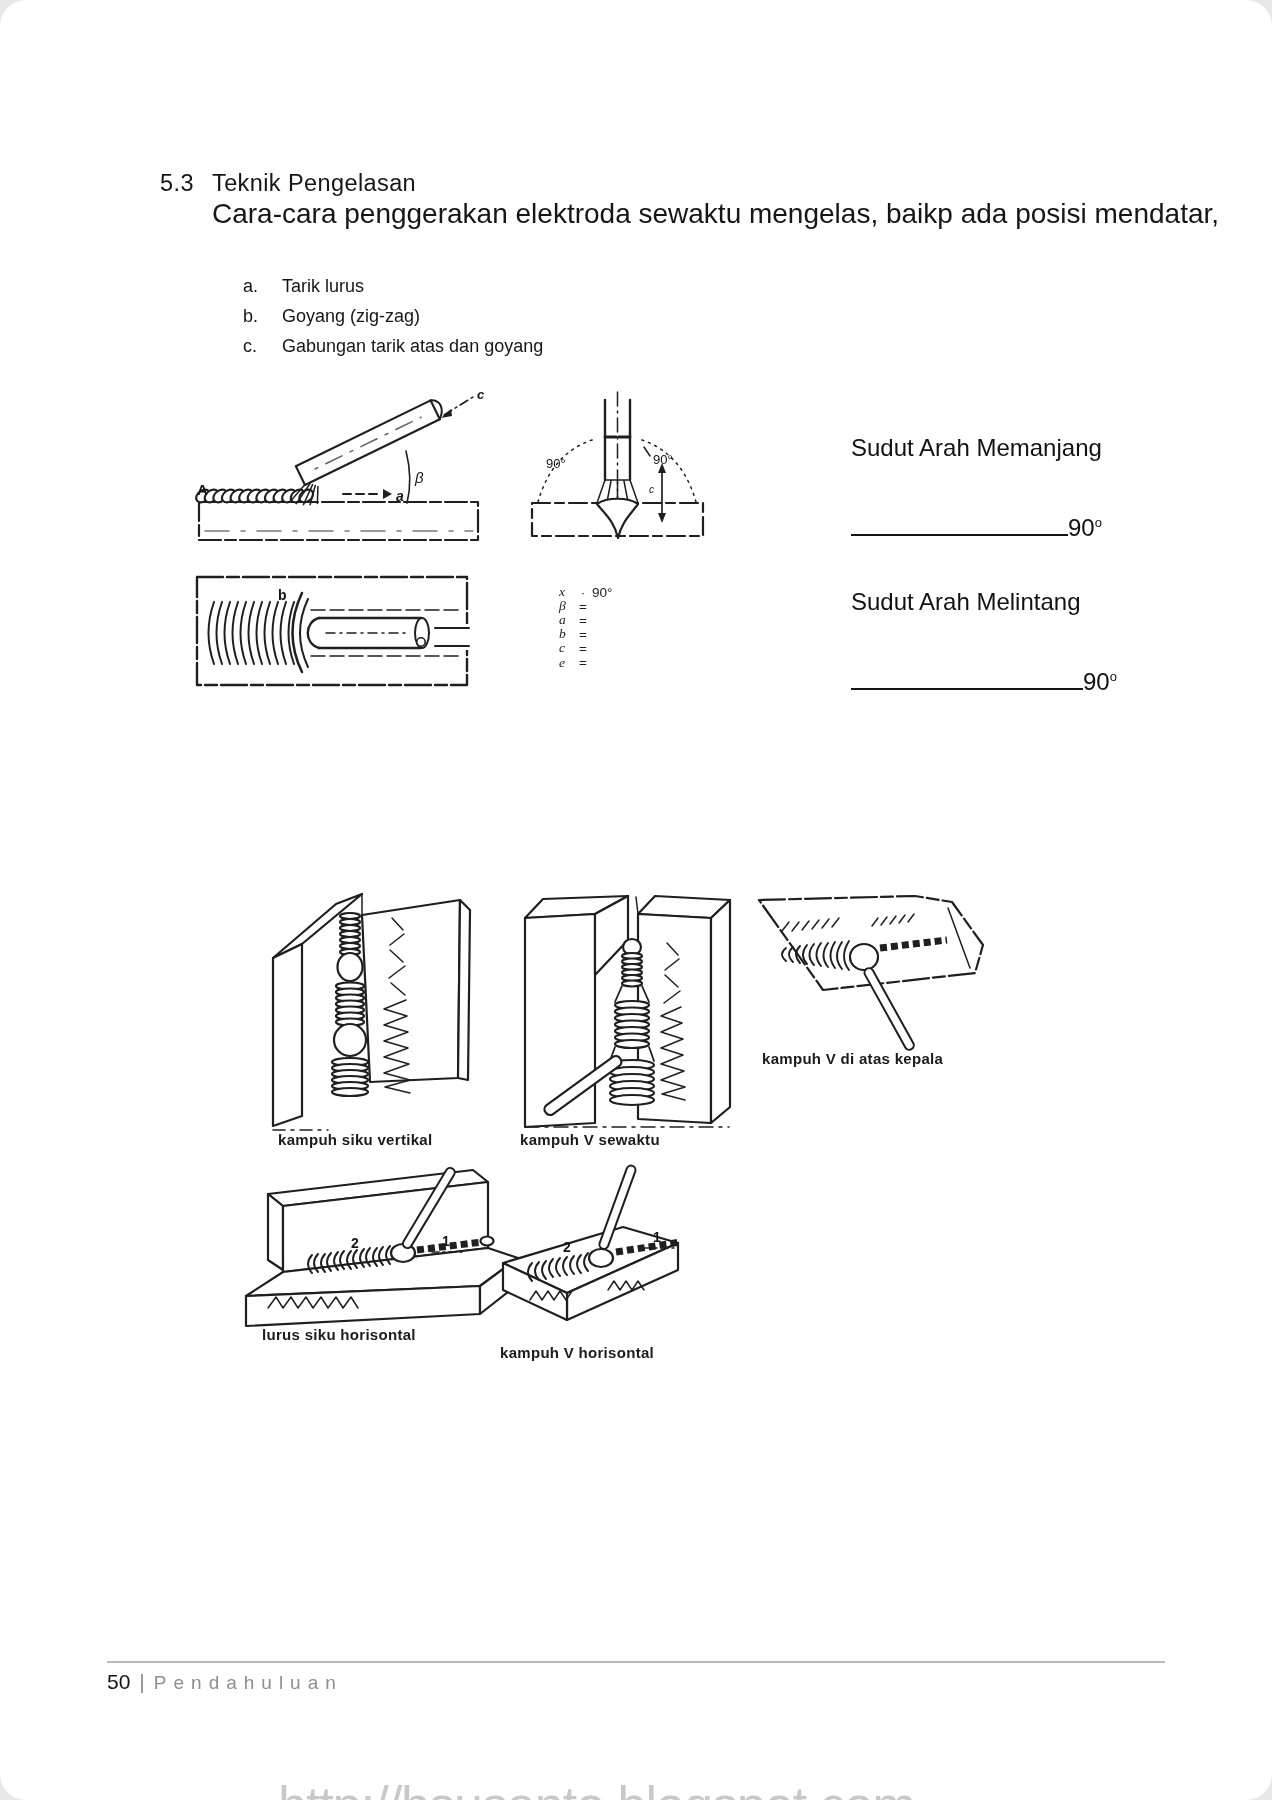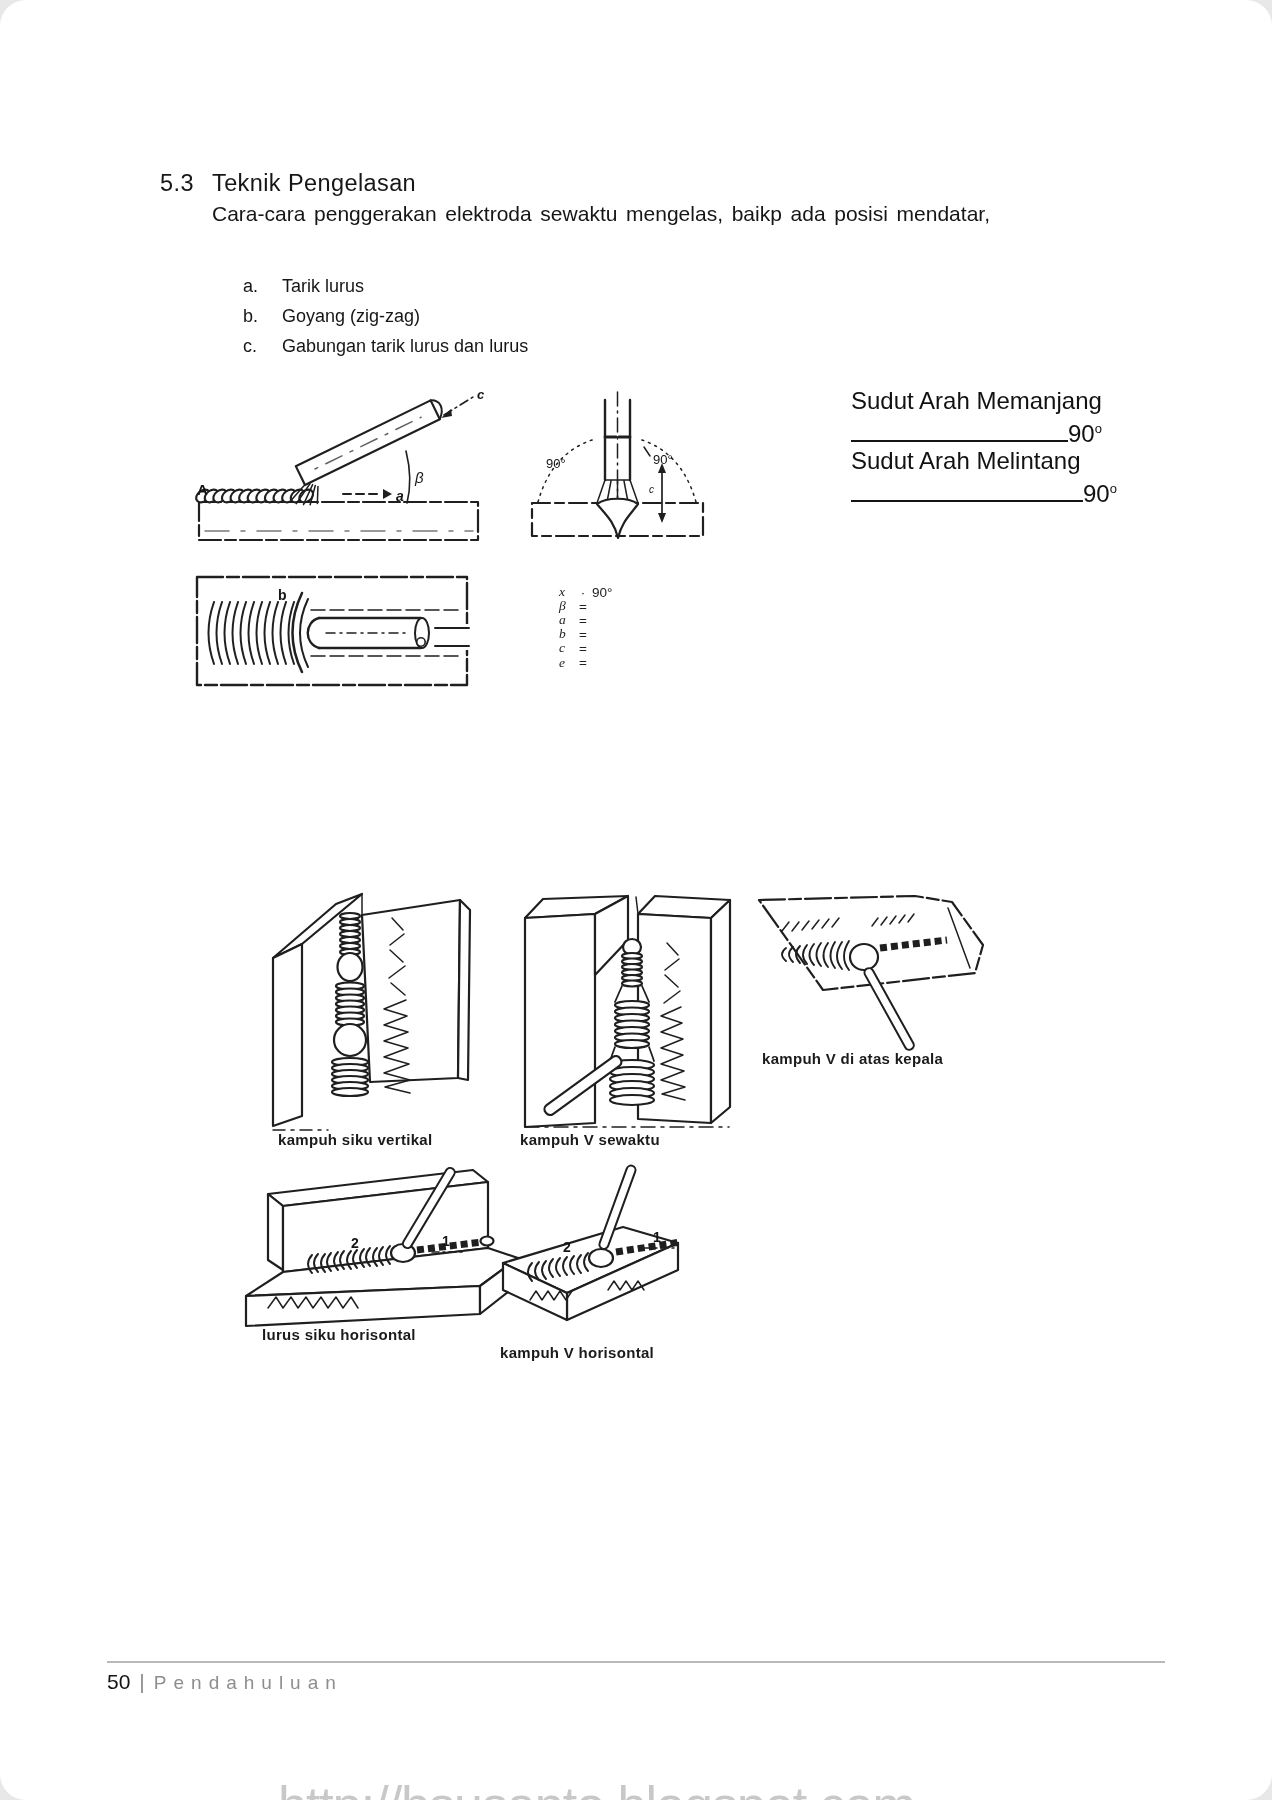--- a/index.html
+++ b/index.html
@@ -4,27 +4,27 @@
 <style>
   html,body{margin:0;padding:0;background:#e8e8e8;}
   .page{
     position:relative;width:1272px;height:1800px;background:#ffffff;
     font-family:"Liberation Sans","DejaVu Sans",sans-serif;color:#161616;
     overflow:hidden;margin:0 auto;border-radius:26px;
   }
   .abs{position:absolute;}
   .heading{top:170px;left:160px;font-size:23.5px;letter-spacing:.4px;white-space:nowrap;}
   .heading .num{display:inline-block;width:52px;}
-  .para1{top:201px;left:212px;width:778px;font-size:21px;line-height:26px;
+  .para1{top:201px;left:212px;width:778px;font-size:28px;line-height:26px;
          text-align:justify;text-align-last:justify;white-space:nowrap;}
   .para2{top:227px;left:212px;width:778px;font-size:21.5px;}
   .li{font-size:18px;left:243px;white-space:nowrap;}
   .li .mk{display:inline-block;width:39px;}
   .angles{top:386px;left:851px;width:270px;font-size:24px;line-height:30px;color:#121212;}
-  .angles .row{height:30px;white-space:nowrap;}
+  .angles .row{height:30px;white-space:nowrap;margin-top:47px;}
   .uline{display:inline-block;height:24px;border-bottom:2.6px solid #141414;vertical-align:baseline;}
   sup.deg{font-size:13px;vertical-align:super;line-height:0;}
   .cap{font-size:15px;font-weight:bold;letter-spacing:.3px;text-align:left;color:#1b1b1b;white-space:nowrap;}
   .legend{top:585px;left:559px;font-size:13.5px;color:#222;}
   .legend .lg-row{height:14.1px;display:flex;align-items:center;}
   .legend .sym{display:inline-block;width:15px;font-style:italic;font-family:"Liberation Serif",serif;}
   .legend .eq{display:inline-block;width:18px;text-align:center;}
   .footer-line{top:1661px;left:107px;width:1058px;border-top:2px solid #b9b9b9;}
   .footer{top:1670px;left:107px;font-size:21px;white-space:nowrap;text-align:center;}
   .footer .pg{color:#141414;}
@@ -49,21 +49,21 @@
 
   <div class="abs para1">Cara-cara penggerakan elektroda sewaktu mengelas, baikp ada posisi mendatar,</div>
 
   <div class="abs li" style="top:276px">
     <span class="mk">a.</span><span>Tarik lurus</span>
   </div>
   <div class="abs li" style="top:306px">
     <span class="mk">b.</span><span>Goyang (zig-zag)</span>
   </div>
   <div class="abs li" style="top:336px">
-    <span class="mk">c.</span><span>Gabungan tarik lurus dan lurus</span>
+    <span class="mk">c.</span><span>Gabungan tarik atas dan goyang</span>
   </div>
 
   <div class="abs angles">
     <div class="row">Sudut Arah Memanjang</div>
     <div class="row"><span class="uline" style="width:217px"></span><span>90</span><sup class="deg">o</sup></div>
     <div class="row">Sudut Arah Melintang</div>
     <div class="row"><span class="uline" style="width:232px"></span><span>90</span><sup class="deg">o</sup></div>
   </div>
 
   <svg class="fig" style="left:175px;top:385px" width="330" height="175" viewBox="0 0 330 175">

